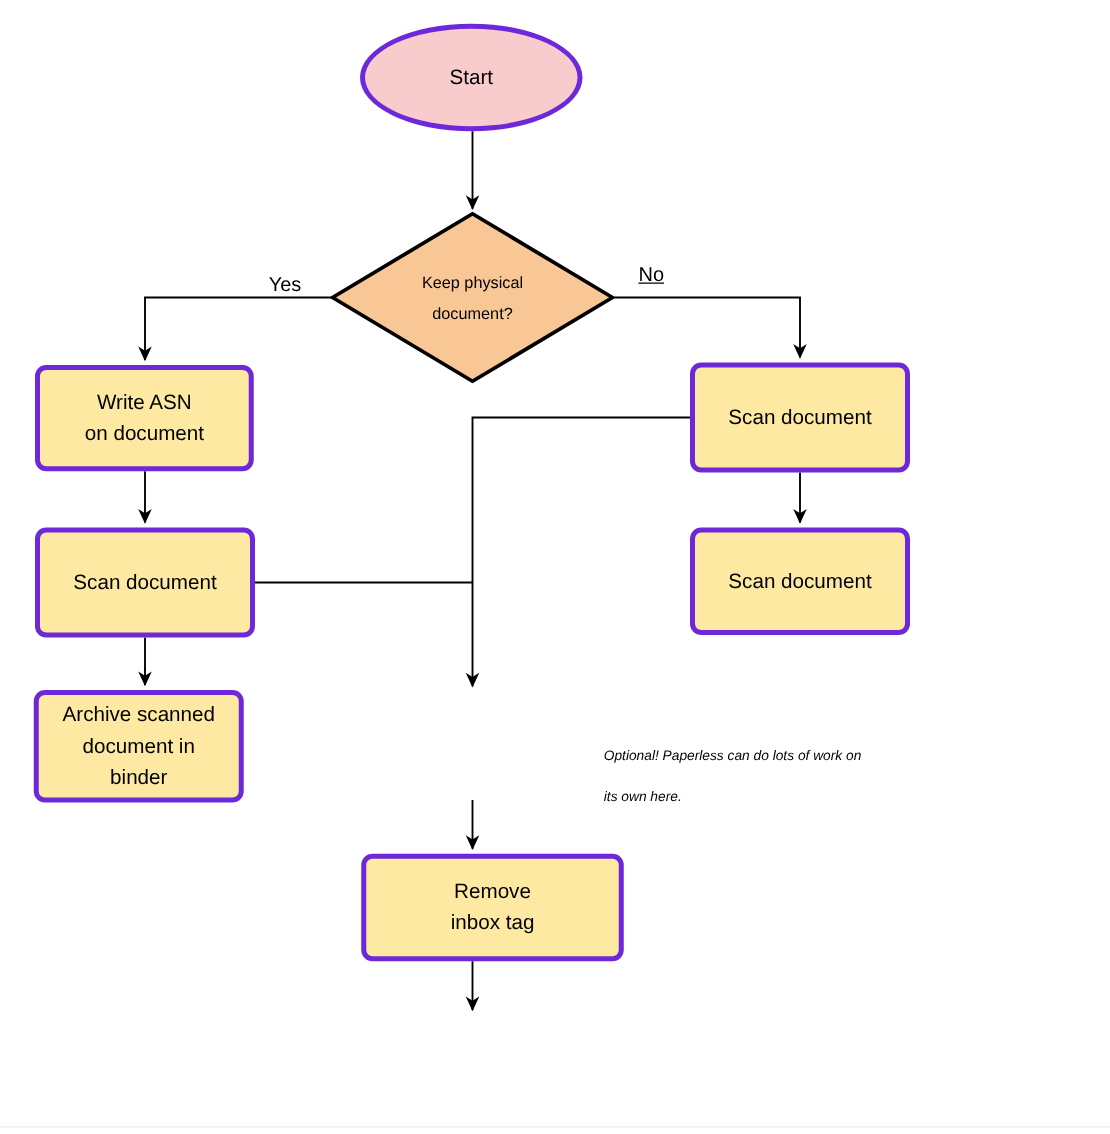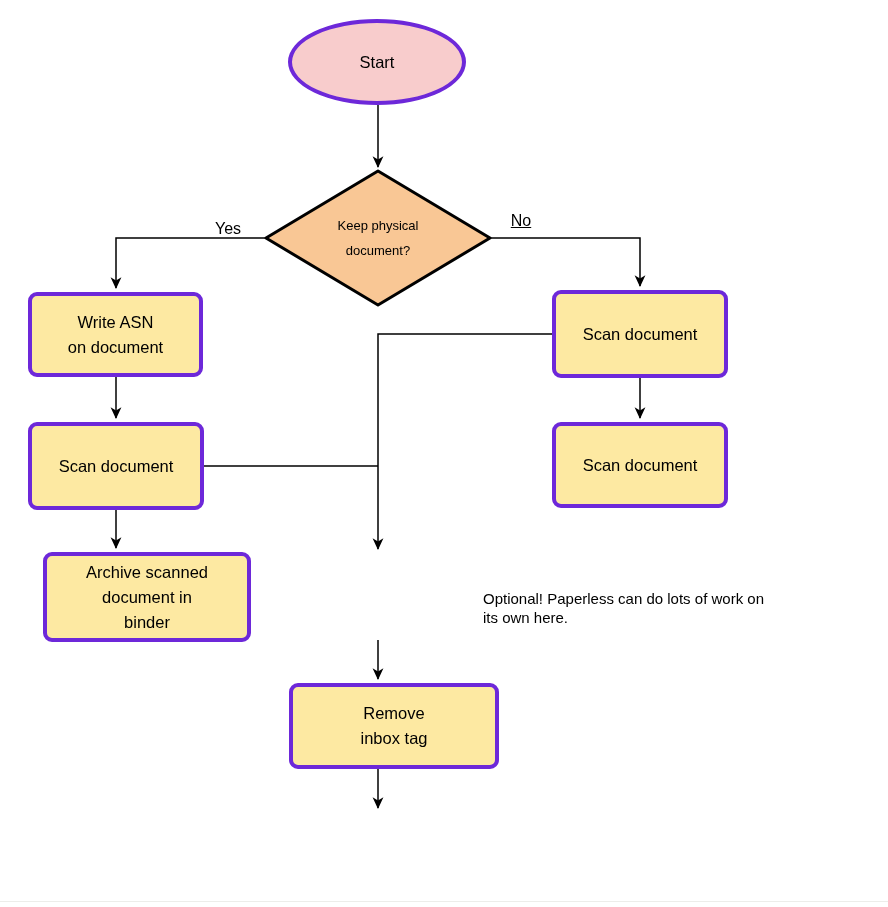--- a/index.html
+++ b/index.html
@@ -47,22 +47,23 @@
     white-space: pre-line;
   }
   .branch-label {
     position: absolute;
     font-size: 16px;
     text-align: center;
     width: 50px;
   }
   .note {
     position: absolute;
-    font-size: 15px;
-    line-height: 19px;
+    font-style: italic;
+    font-size: 11px;
+    line-height: 33px;
     white-space: pre-line;
   }
   .bottom-divider {
     position: absolute;
     left: 0; top: 901px;
     width: 888px; height: 1px;
     background: #ededea;
   }
 </style>
 </head>
@@ -103,21 +104,21 @@
 
   <div class="node" style="left:28px; top:292px; width:175px; height:85px;">
     <span>Write ASN
 on document</span>
   </div>
 
   <div class="node" style="left:28px; top:422px; width:176px; height:88px;">
     <span>Scan document</span>
   </div>
 
-  <div class="node" style="left:27px; top:552px; width:208px; height:90px;margin-left:16px;">
+  <div class="node" style="left:27px; top:552px; width:168px; height:90px;">
     <span>Archive scanned
 document in
 binder</span>
   </div>
 
   <div class="node" style="left:552px; top:290px; width:176px; height:88px;">
     <span>Scan document</span>
   </div>
 
   <div class="node" style="left:552px; top:422px; width:176px; height:86px;">

